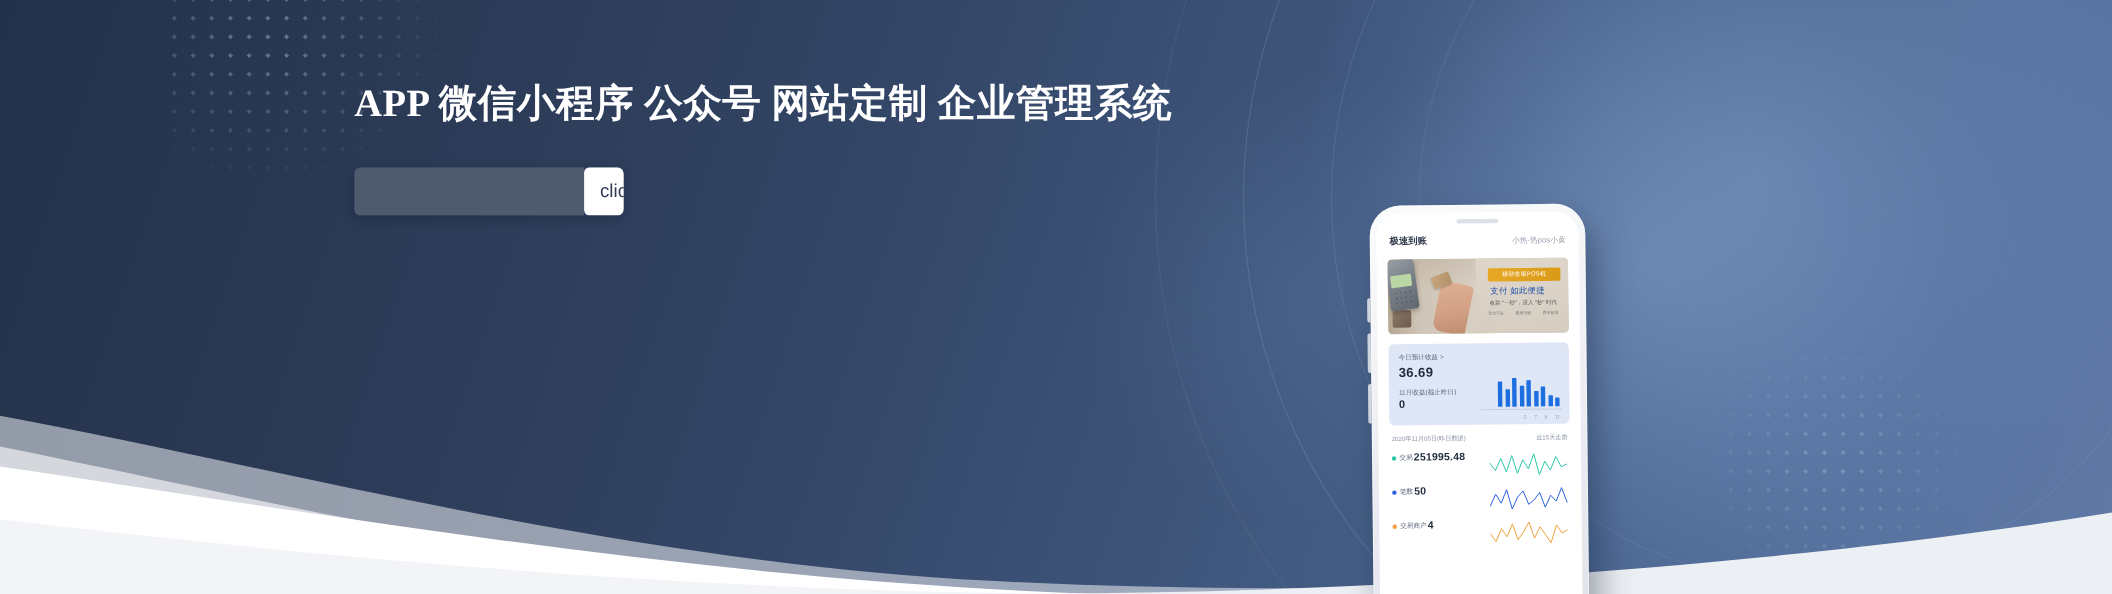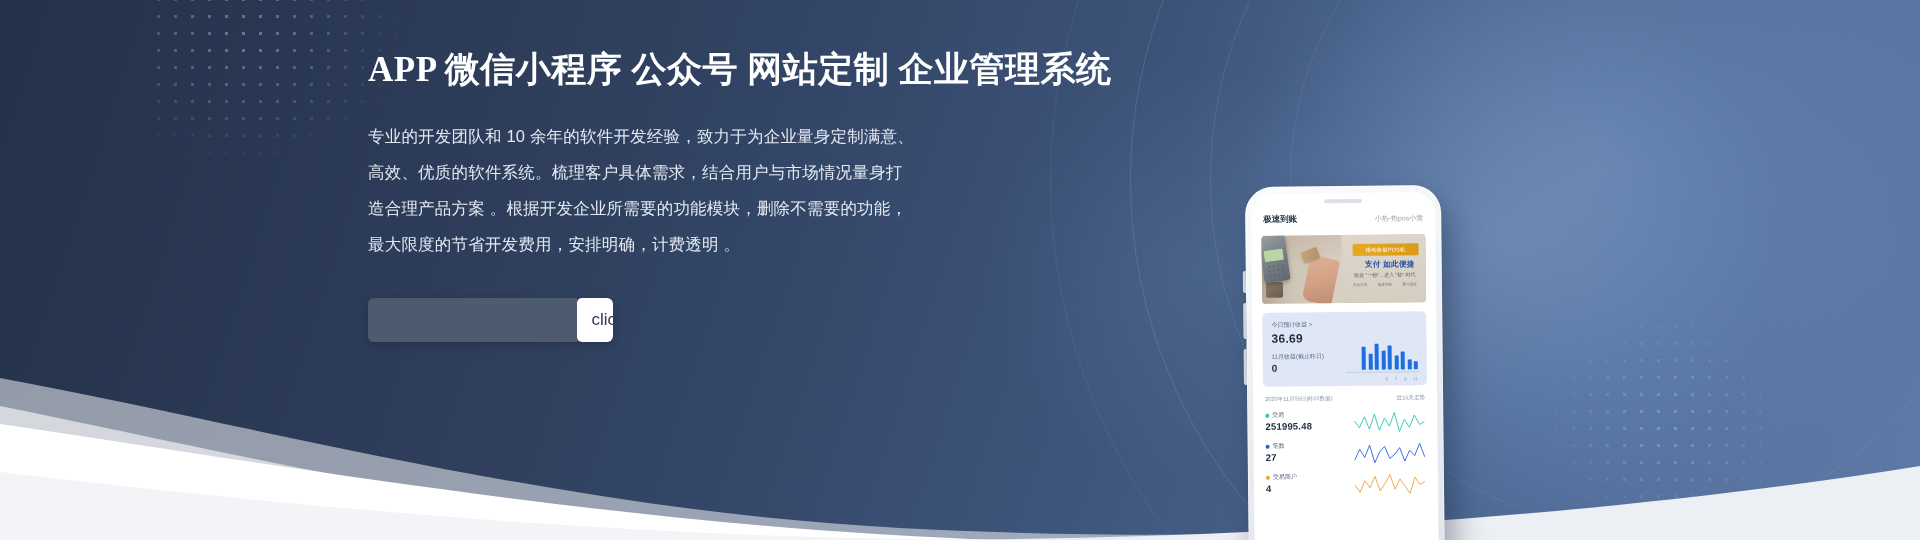--- a/index.html
+++ b/index.html
@@ -116,24 +116,23 @@
     pointer-events: none;
   }
 
   
   .swoosh { position: absolute; left: 0; bottom: 0; width: 1920px; height: 330px; pointer-events: none; }
 
   
   .content {
     position: absolute;
     left: 322px;
-    top: 48px;
+    top: 72px;
     width: 660px;
     z-index: 8;
-    margin-left: 46px;
   }
 
   .headline {
     font-family: "Liberation Serif", "DejaVu Serif", serif;
     font-weight: 700;
     font-size: 35px;
     letter-spacing: 0.5px;
     color: #ffffff;
     line-height: 1.25;
     white-space: nowrap;
@@ -313,21 +312,21 @@
   }
   .promo-tag {
     position: absolute; right: 7px; top: 9px; width: 66px; height: 12px;
     background: linear-gradient(90deg,#e8a825,#d99a18);
     border-radius: 1.5px;
     color: #fff; font-size: 5.4px; line-height: 12px; text-align: center;
     letter-spacing: 0.2px;
   }
   .promo-h {
     position: absolute; right: 11px; top: 25px; width: 60px;
-    text-align: right; font-size: 7.6px; font-weight: 700; color: #1f4fa8;
+    text-align: left; font-size: 7.6px; font-weight: 400; color: #1f4fa8;
     letter-spacing: 0.3px;
   }
   .promo-sub {
     position: absolute; right: 9px; top: 37px; width: 64px;
     text-align: center; font-size: 5px; color: #5a5a5a;
   }
   .promo-feat {
     position: absolute; right: 9px; top: 48px; width: 64px;
     display: flex; justify-content: space-between;
     font-size: 3.6px; color: #7b7b7b;
@@ -366,21 +365,21 @@
     display: flex; justify-content: space-between;
     margin: 9px 12px 0 12px;
     font-size: 5.6px; color: #8b94a3;
   }
 
   .trend-row {
     display: flex; align-items: flex-start;
     margin: 7px 12px 0 12px;
     justify-content: space-between;
   }
-  .trend-left { display: flex; flex-direction: column; gap: 1px; }
+  .trend-left { display: flex; flex-direction: row; gap: 1px; }
   .trend-name { font-size: 6px; color: #59637a; display: flex; align-items: center; gap: 3px; }
   .dotc { width: 4px; height: 4px; border-radius: 50%; display: inline-block; }
   .trend-num { font-size: 9.5px; color: #1f2a3d; font-weight: 700; letter-spacing: 0.2px; }
   .spark { width: 72px; height: 24px; }
 </style>
 </head>
 <body>
 
 <div class="banner">
 
@@ -394,26 +393,20 @@
   <div class="ring r2"></div>
   <div class="ring r3"></div>
 
   <div class="dots"></div>
   <div class="dots2"></div>
 
   <div class="content">
 
     <h1 class="headline">APP 微信小程序 公众号 网站定制 企业管理系统</h1>
 
-    <div class="desc">
-      <p>专业的开发团队和 10 余年的软件开发经验，致力于为企业量身定制满意、</p>
-      <p>高效、优质的软件系统。梳理客户具体需求，结合用户与市场情况量身打</p>
-      <p>造合理产品方案 。根据开发企业所需要的功能模块，删除不需要的功能，</p>
-      <p>最大限度的节省开发费用，安排明确，计费透明 。</p>
-    </div>
 
     <div class="actionbar">
       <input class="action-input" type="text" placeholder="" style="">
       <button class="action-btn">click</button>
     </div>
 
   </div>
 
   <div class="phone-wrap">
     <div class="phone-shadow"></div>
@@ -497,21 +490,21 @@
               <svg class="spark" viewBox="0 0 72 24">
                 <path d="M1.0,11.1 L6.0,17.9 L11.0,7.1 L16.0,19.3 L21.0,4.4 L26.0,20.6 L31.0,8.4 L36.0,16.6 L41.0,3.0 L46.0,22.0 L51.0,9.8 L56.0,17.9 L61.0,5.7 L66.0,15.2 L71.0,12.5" fill="none" stroke="#2bc7a8" stroke-width="0.9"></path>
               </svg>
             </div>
             <div class="trend-row">
               <div class="trend-left">
                 <div class="trend-name">
                   <span class="dotc" style="background: rgb(42, 95, 224);"></span>
                   <span>笔数</span>
                 </div>
-                <div class="trend-num">27</div>
+                <div class="trend-num">50</div>
               </div>
               <svg class="spark" viewBox="0 0 72 24">
                 <path d="M1.0,19.3 L6.0,8.4 L11.0,16.6 L16.0,4.4 L21.0,22.0 L26.0,11.1 L31.0,5.7 L36.0,17.9 L41.0,13.9 L46.0,7.1 L51.0,20.6 L56.0,9.8 L61.0,15.2 L66.0,3.0 L71.0,16.6" fill="none" stroke="#2a5fe0" stroke-width="0.9"></path>
               </svg>
             </div>
             <div class="trend-row">
               <div class="trend-left">
                 <div class="trend-name">
                   <span class="dotc" style="background: rgb(240, 160, 60);"></span>
                   <span>交易商户</span>

